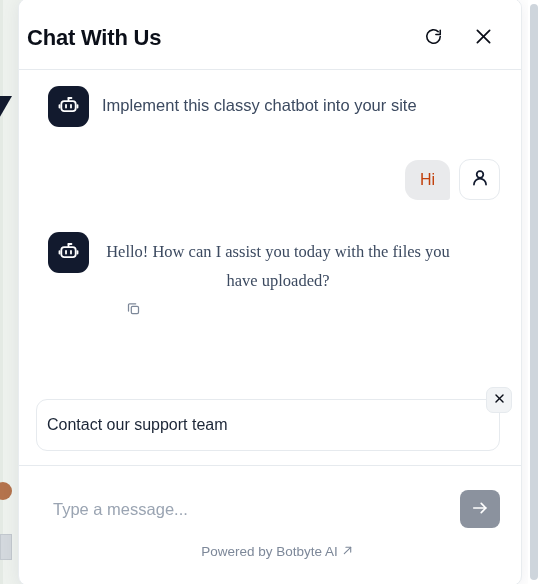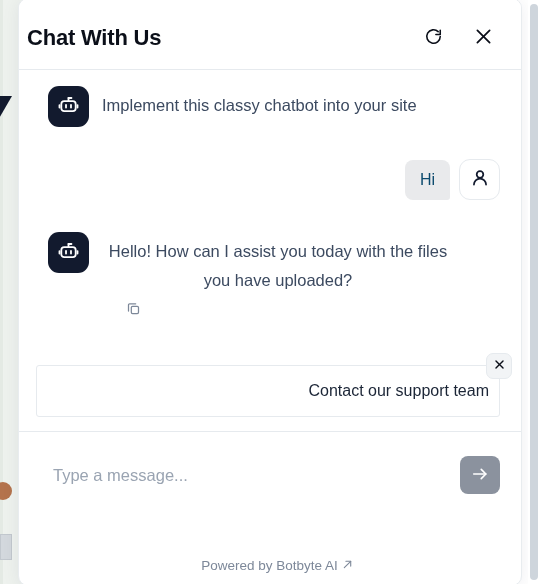--- a/index.html
+++ b/index.html
@@ -142,25 +142,25 @@
   .bot-text {
     font-size: 16.5px;
     line-height: 29px;
     color: #3c4a60;
     max-width: 352px;
     padding-top: 5px;
   }
 
   .user-bubble {
     background: #e9eaec;
-    color: #0c4a6e;
+    color: #c2410c;
     font-size: 16px;
     line-height: 20px;
     padding: 10px 15px;
-    border-radius: 8px;
+    border-radius: 13px;
     border-bottom-right-radius: 3px;
     max-width: 300px;
   }
 
   #copy-message-button {
     margin-left: 95px;
     margin-top: 1px;
     width: 22px; height: 22px;
     display: flex;
     align-items: center;
@@ -176,26 +176,26 @@
     position: relative;
   }
   #suggestion-wrap {
     position: relative;
     margin-left: 9px;
   }
   #suggestion-button {
     width: 100%;
     background: #ffffff;
     border: 1px solid #e6eaee;
-    border-radius: 3px;
+    border-radius: 11px;
     padding: 16px 10px;
     font-family: "Liberation Sans", sans-serif;
     font-size: 16px;
     color: #1b2536;
-    text-align: right;
+    text-align: left;
     cursor: pointer;
   }
   #dismiss-suggestion-button {
     position: absolute;
     top: -12px;
     right: -12px;
     width: 26px; height: 26px;
     border-radius: 7px;
     background: #f2f4f6;
     border: 1px solid #e6eaee;
@@ -234,25 +234,24 @@
     border: none;
     display: flex;
     align-items: center;
     justify-content: center;
     cursor: pointer;
   }
 
   
   #chat-footer {
     flex: 0 0 auto;
-    padding: 8px 0 12px 0;
-    display: flex;
-    align-items: center;
-    justify-content: center;
-    margin-top: 48px;
+    padding: 8px 0 26px 0;
+    display: flex;
+    align-items: center;
+    justify-content: center;
   }
   #powered-by-link {
     display: inline-flex;
     align-items: center;
     gap: 4px;
     font-size: 13.5px;
     color: #7d8899;
     text-decoration: none;
     cursor: pointer;
     padding-left: 14px;
@@ -331,21 +330,21 @@
       <div class="user-avatar">
         <span>
           <svg width="22" height="22" viewBox="0 0 24 24" fill="none" stroke="#121a2e" stroke-width="1.9" stroke-linecap="round" stroke-linejoin="round">
             <circle cx="12" cy="8.2" r="3.6"></circle>
             <path d="M5.4 19.2a6.6 6.6 0 0 1 13.2 0"></path>
           </svg>
         </span>
       </div>
     </div>
 
-    <div class="msg-row bot" style="margin-top:32px;">
+    <div class="msg-row bot" style="margin-top:32px;font-family:Liberation Serif, serif;">
       <div class="bot-avatar">
         <span>
           <svg width="23" height="23" viewBox="0 0 24 24" fill="none" stroke="#ffffff" stroke-width="1.9" stroke-linecap="round" stroke-linejoin="round">
             <rect x="4.5" y="8.5" width="15" height="10.5" rx="3"></rect>
             <path d="M12 8.5V5.2"></path>
             <path d="M12 5.2h3.1"></path>
             <path d="M2.6 12.6v2.6M21.4 12.6v2.6"></path>
             <line x1="9.4" y1="12.4" x2="9.4" y2="15.1"></line>
             <line x1="14.6" y1="12.4" x2="14.6" y2="15.1"></line>
           </svg>

